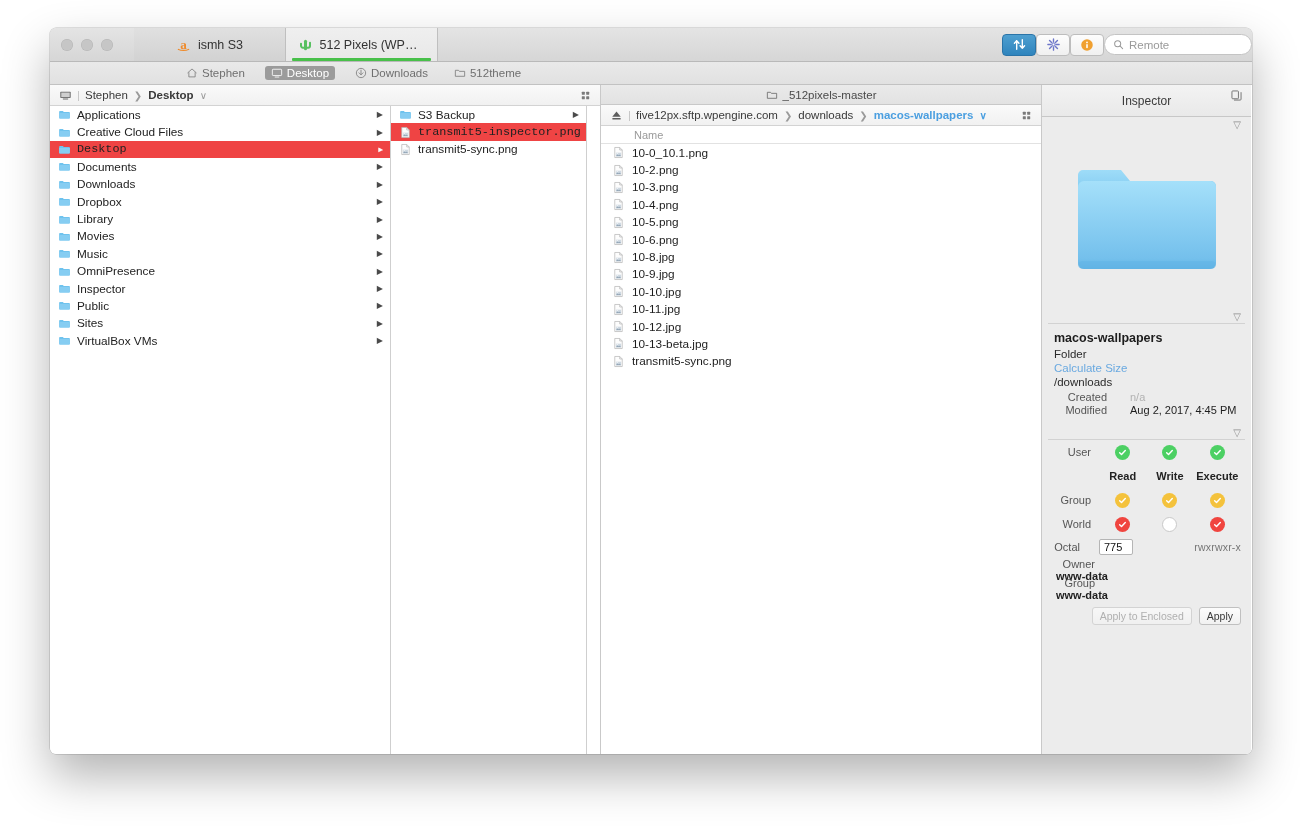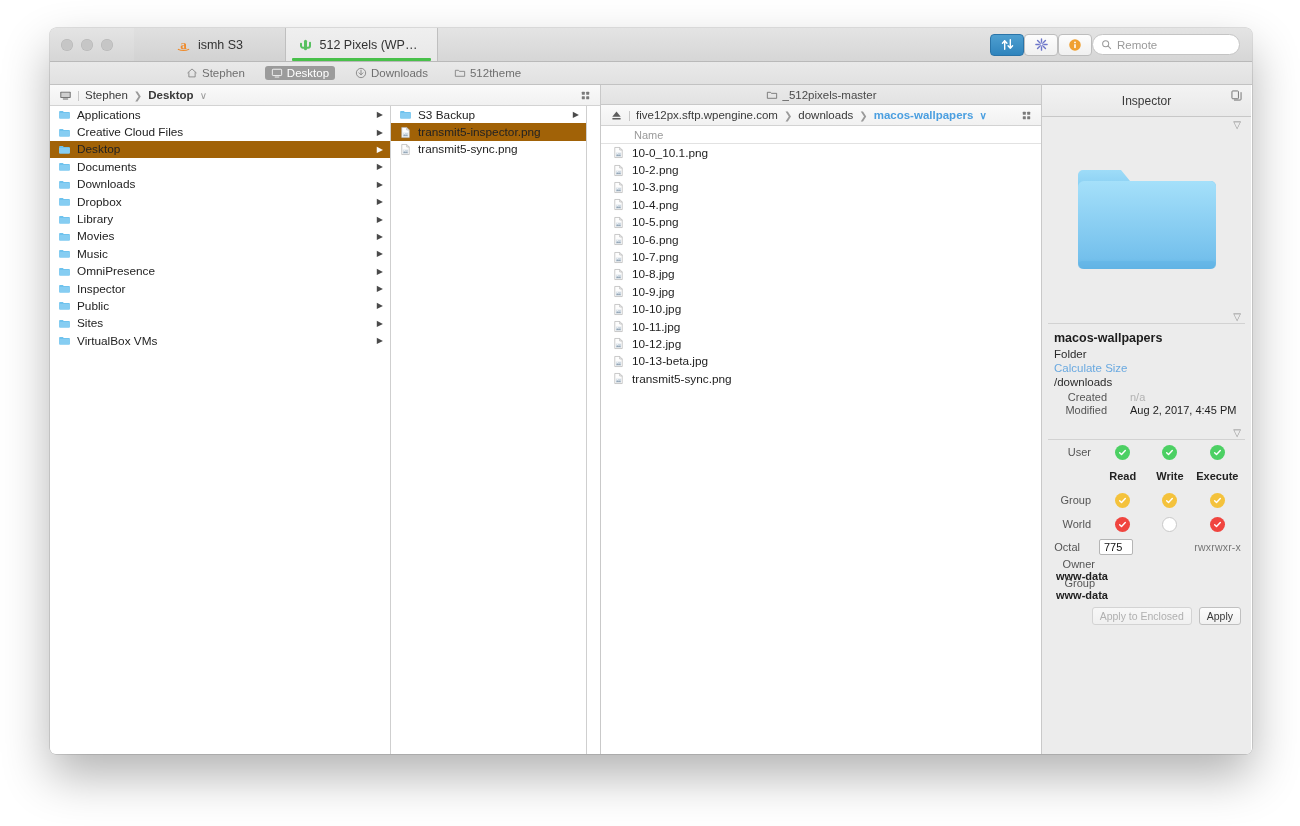--- a/index.html
+++ b/index.html
@@ -57,21 +57,20 @@
   .tab.active::after {
     content:""; position:absolute; left:6px; right:6px; bottom:0;
     height:3px; background:#48c04a; border-radius:1px;
   }
   .tab-label { white-space: nowrap; overflow: hidden; text-overflow: ellipsis; max-width: 106px; }
   .tab-ico { width: 15px; height: 15px; flex: none; display:block; }
 
   .toolbar-right {
     margin-left: auto;
     display: flex; align-items: center; gap: 0;
-    padding-right: 12px;
   }
   .tb-btn {
     width: 34px; height: 22px; border-radius: 4px;
     background: linear-gradient(to bottom,#fdfdfd,#f0f0f0);
     border: 1px solid #bdbdbd;
     display: flex; align-items: center; justify-content: center;
     cursor: default;
   }
   .tb-btn.primary {
     background: linear-gradient(to bottom,#4e9fd0,#2f84bd);
@@ -139,21 +138,21 @@
   .col-3 { flex: 1; }
 
   .row {
     height: 17.4px;
     display: flex; align-items: center;
     padding-left: 8px;
     font-size: 11.8px; color: #222;
     gap: 6px;
     white-space: nowrap;
   }
-  .row.sel { background: #a16207; }
+  .row.sel { background: #ef4444; font-family: Liberation Mono, monospace; }
   .row .arrow { margin-left: auto; margin-right: 7px; color:#4a4a4a; font-size: 8px; }
   .row.sel .arrow { color: #fafafa; }
 
   .listhead {
     height: 18px; display:flex; align-items:center;
     padding-left: 33px;
     font-size: 11px; color:#9a9a9a;
     border-bottom: 1px solid #e2e2e2;
   }
   .filelist { flex: 1; overflow: hidden; }
@@ -568,30 +567,20 @@
           </div>
           <div class="frow">
             <svg class="ic" width="13" height="13" viewBox="0 0 16 16">
               <path d="M3.4 1.8 h6.1 l3.1 3.1 v9.3 h-9.2 z" fill="#fdfdfd" stroke="#b6b6b6" stroke-width="0.9" stroke-linejoin="round"></path>
               <path d="M9.5 1.8 v3.1 h3.1" fill="none" stroke="#b6b6b6" stroke-width="0.9" stroke-linejoin="round"></path>
               <rect x="4.8" y="8.2" width="6.4" height="4.3" fill="#cfd9e2"></rect>
               <path d="M4.8 12.5 l2.1 -2.5 l1.6 1.7 l1.1 -1.1 l1.6 1.9 z" fill="#93a6b7"></path>
               <circle cx="6.4" cy="9.4" r="0.7" fill="#fff"></circle>
             </svg>
             <span>10-6.png</span>
-          </div>
-          <div class="frow">
-            <svg class="ic" width="13" height="13" viewBox="0 0 16 16">
-              <path d="M3.4 1.8 h6.1 l3.1 3.1 v9.3 h-9.2 z" fill="#fdfdfd" stroke="#b6b6b6" stroke-width="0.9" stroke-linejoin="round"></path>
-              <path d="M9.5 1.8 v3.1 h3.1" fill="none" stroke="#b6b6b6" stroke-width="0.9" stroke-linejoin="round"></path>
-              <rect x="4.8" y="8.2" width="6.4" height="4.3" fill="#cfd9e2"></rect>
-              <path d="M4.8 12.5 l2.1 -2.5 l1.6 1.7 l1.1 -1.1 l1.6 1.9 z" fill="#93a6b7"></path>
-              <circle cx="6.4" cy="9.4" r="0.7" fill="#fff"></circle>
-            </svg>
-            <span>10-7.png</span>
           </div>
           <div class="frow">
             <svg class="ic" width="13" height="13" viewBox="0 0 16 16">
               <path d="M3.4 1.8 h6.1 l3.1 3.1 v9.3 h-9.2 z" fill="#fdfdfd" stroke="#b6b6b6" stroke-width="0.9" stroke-linejoin="round"></path>
               <path d="M9.5 1.8 v3.1 h3.1" fill="none" stroke="#b6b6b6" stroke-width="0.9" stroke-linejoin="round"></path>
               <rect x="4.8" y="8.2" width="6.4" height="4.3" fill="#cfd9e2"></rect>
               <path d="M4.8 12.5 l2.1 -2.5 l1.6 1.7 l1.1 -1.1 l1.6 1.9 z" fill="#93a6b7"></path>
               <circle cx="6.4" cy="9.4" r="0.7" fill="#fff"></circle>
             </svg>
             <span>10-8.jpg</span>

